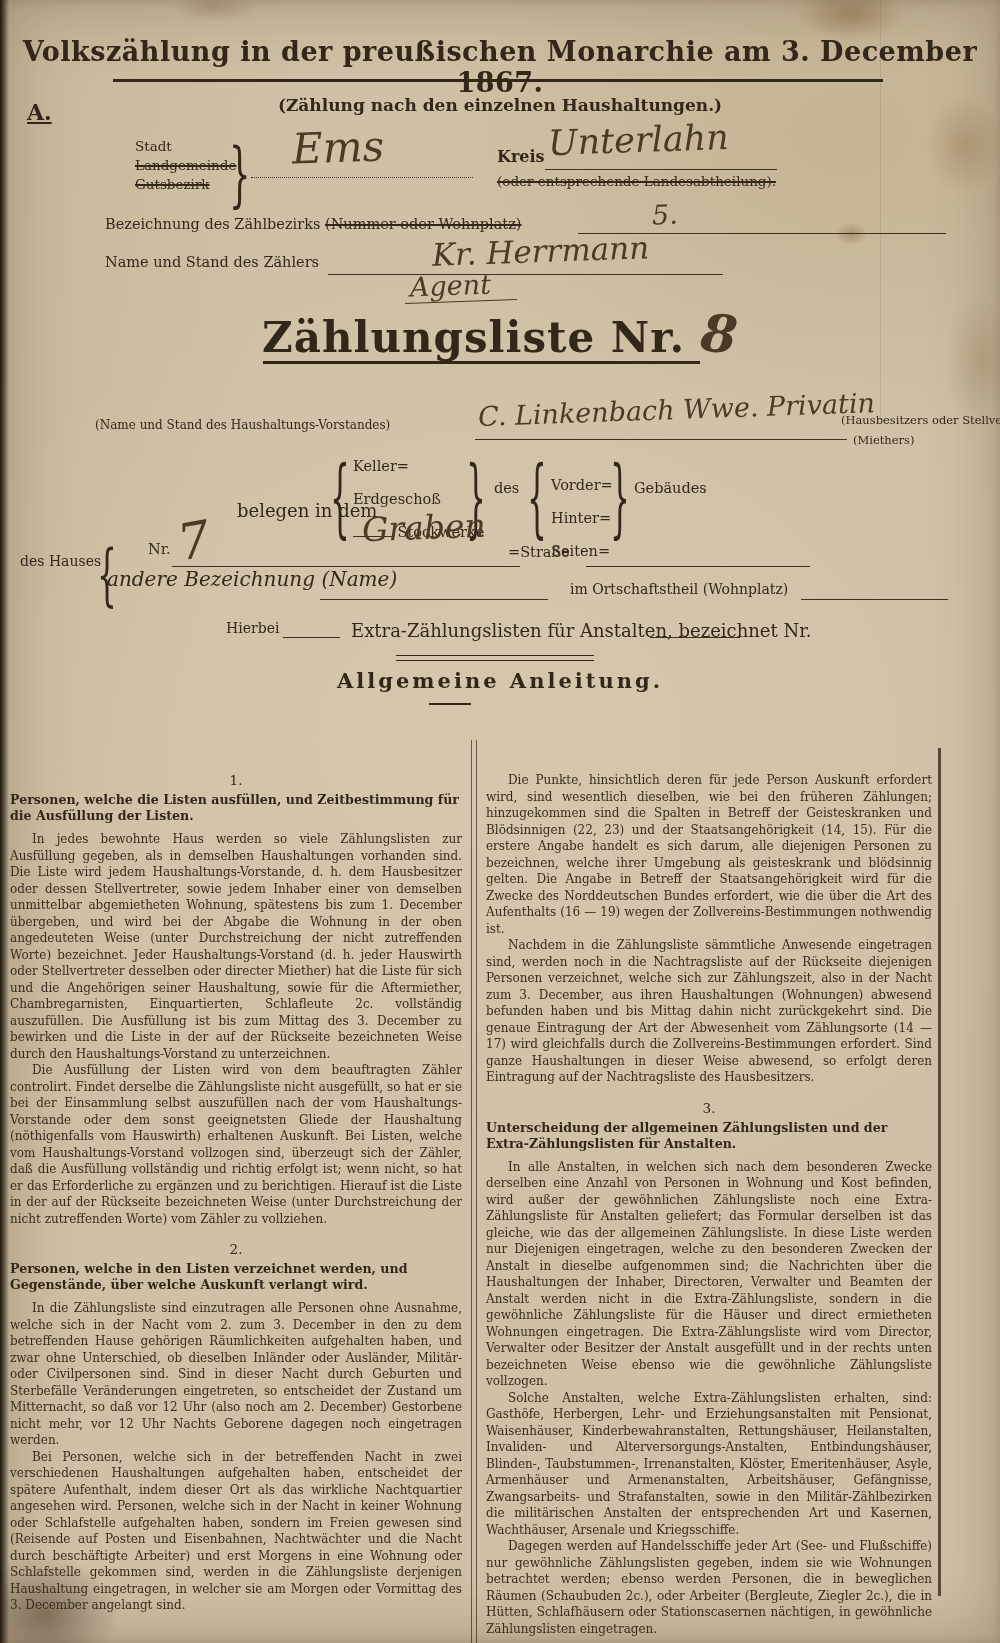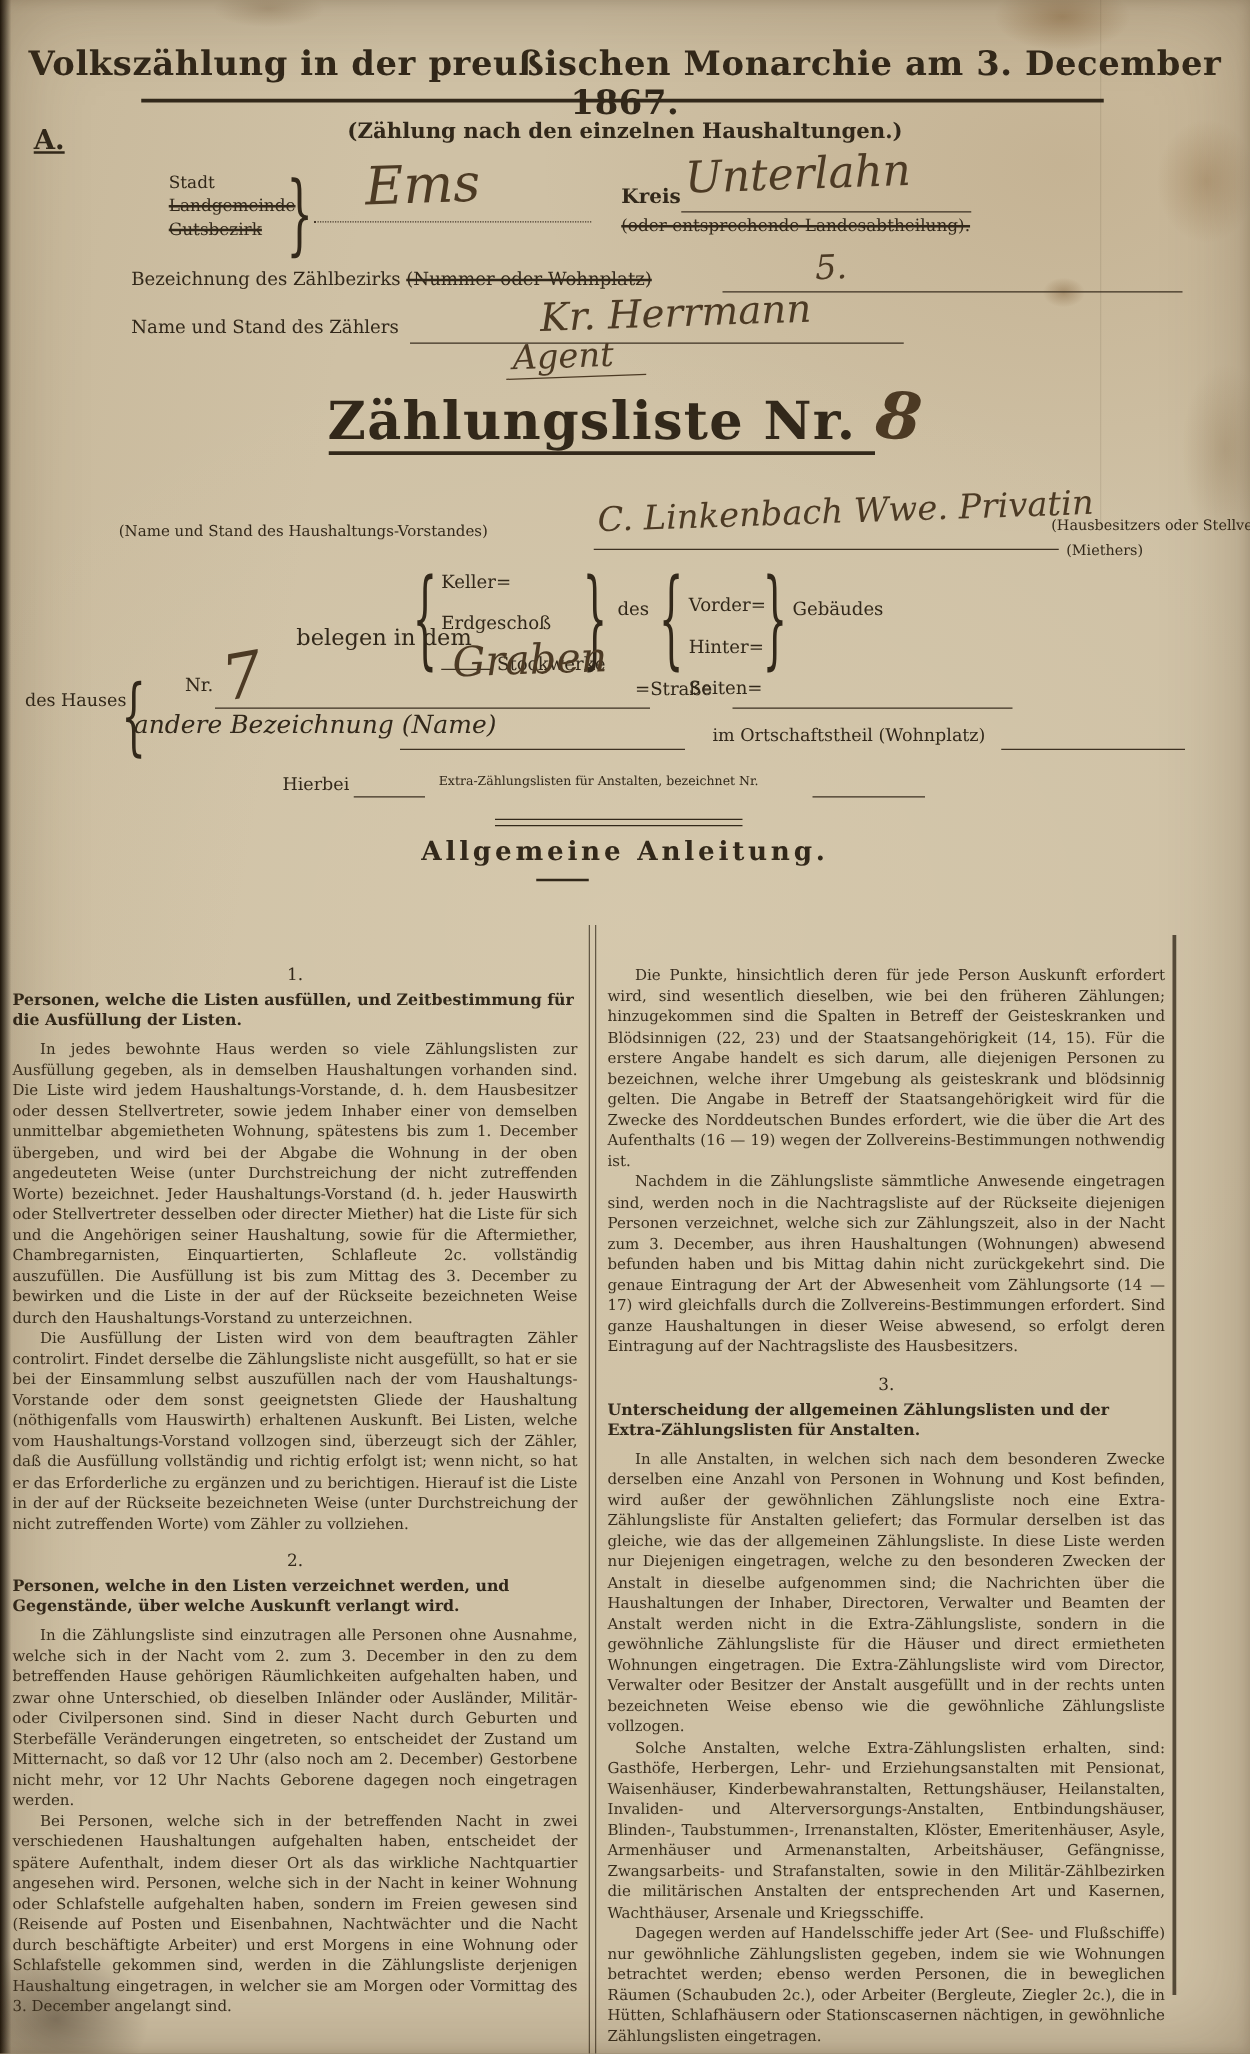--- a/index.html
+++ b/index.html
@@ -91,21 +91,21 @@
   .hand-graben{top:508px;left:362px;font-size:33px;}
   .strasse-label{top:544px;left:508px;font-size:14.5px;}
   .line-strasse{top:566px;left:586px;width:224px;}
   .andere-label{top:567px;left:107px;font-size:20px;font-style:italic;}
   .line-andere{top:599px;left:320px;width:228px;}
   .orts-label{top:581px;left:570px;font-size:14px;}
   .line-orts{top:599px;left:801px;width:147px;}
 
   .hierbei-label{top:620px;left:226px;font-size:14px;}
   .line-h1{top:637px;left:283px;width:57px;}
-  .extra-label{top:620px;left:351px;font-size:10px;}
+  .extra-label{top:620px;left:351px;font-size:18px;}
   .line-h2{top:637px;left:650px;width:90px;}
 
   .dbl-rule{top:655px;left:396px;width:198px;height:3.5px;border-top:1.5px solid #32281a;border-bottom:1.5px solid #32281a;}
   .anleitung-h{top:668px;font-size:21px;letter-spacing:3px;}
   .anleitung-rule{top:703px;left:429px;width:42px;height:2px;}
 
   .col{position:absolute;top:742px;}
   .col-left{left:10px;width:452px;}
   .col-right{left:486px;width:446px;}
   .col-divider{position:absolute;top:740px;left:471px;width:4px;height:903px;border-left:1px solid rgba(50,40,25,.7);border-right:1px solid rgba(50,40,25,.7);}

